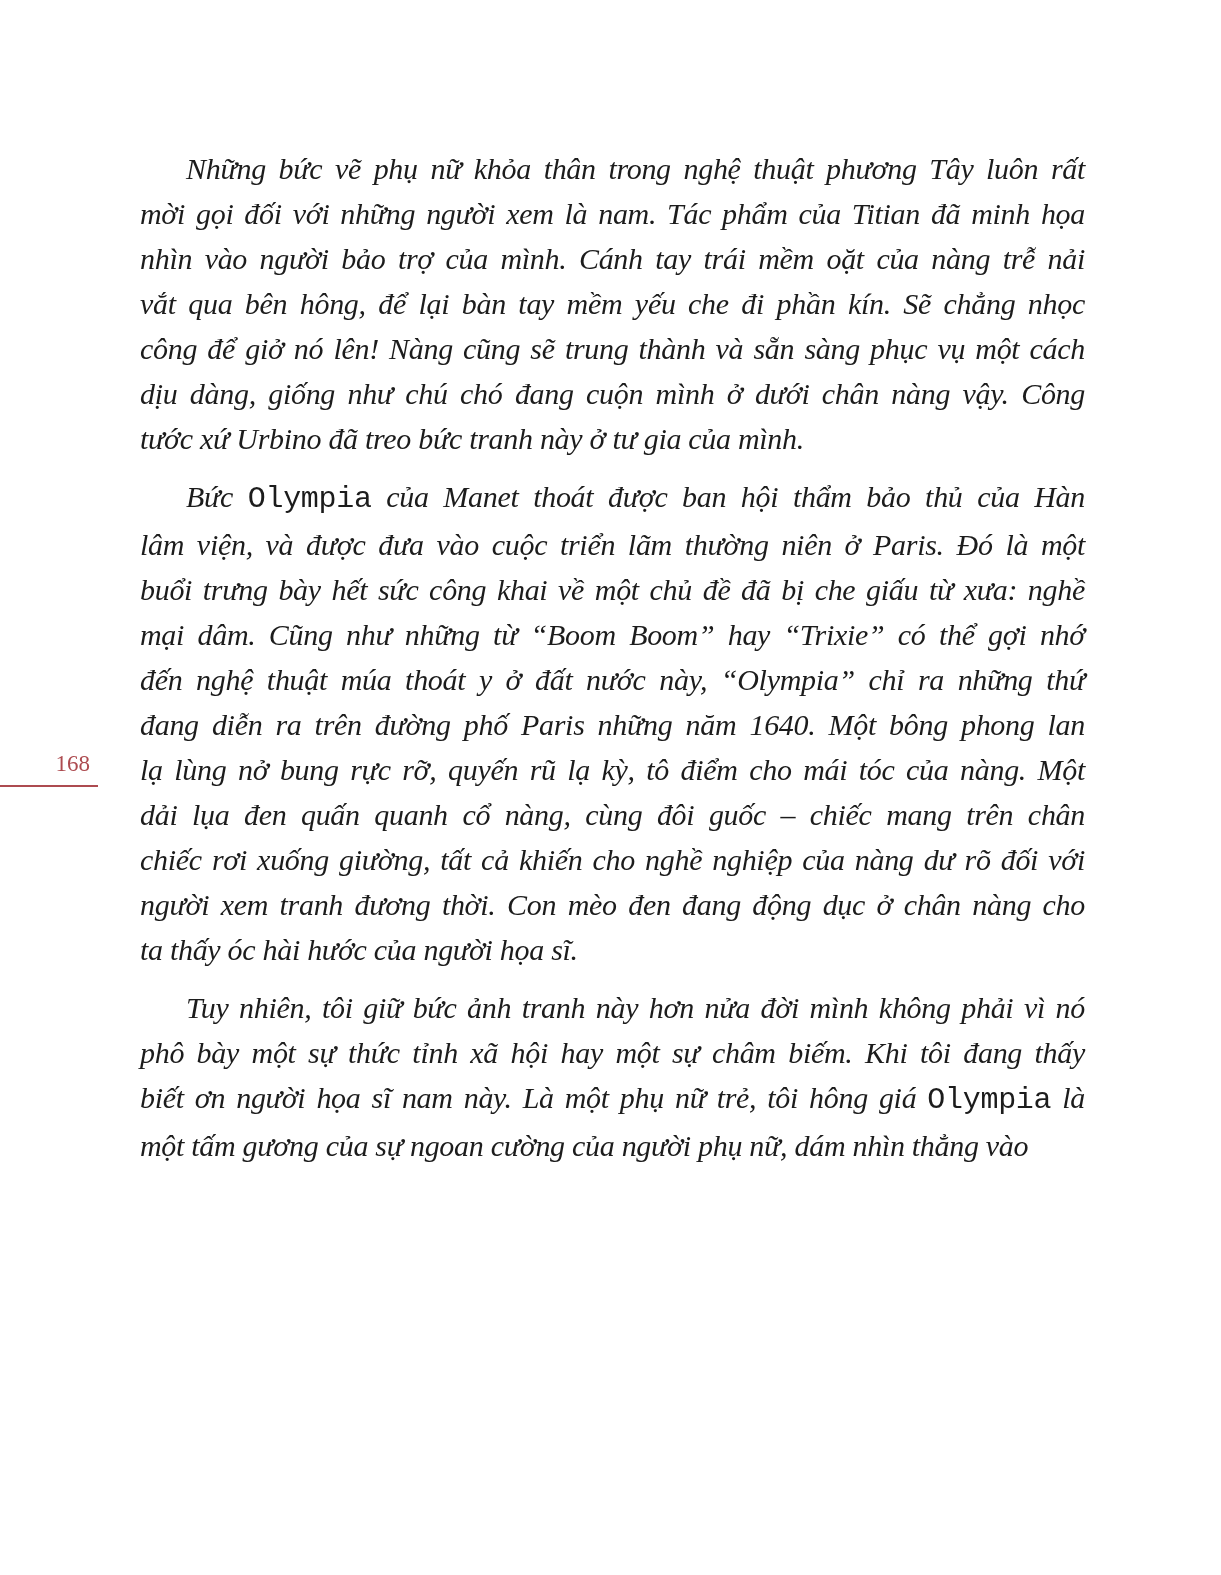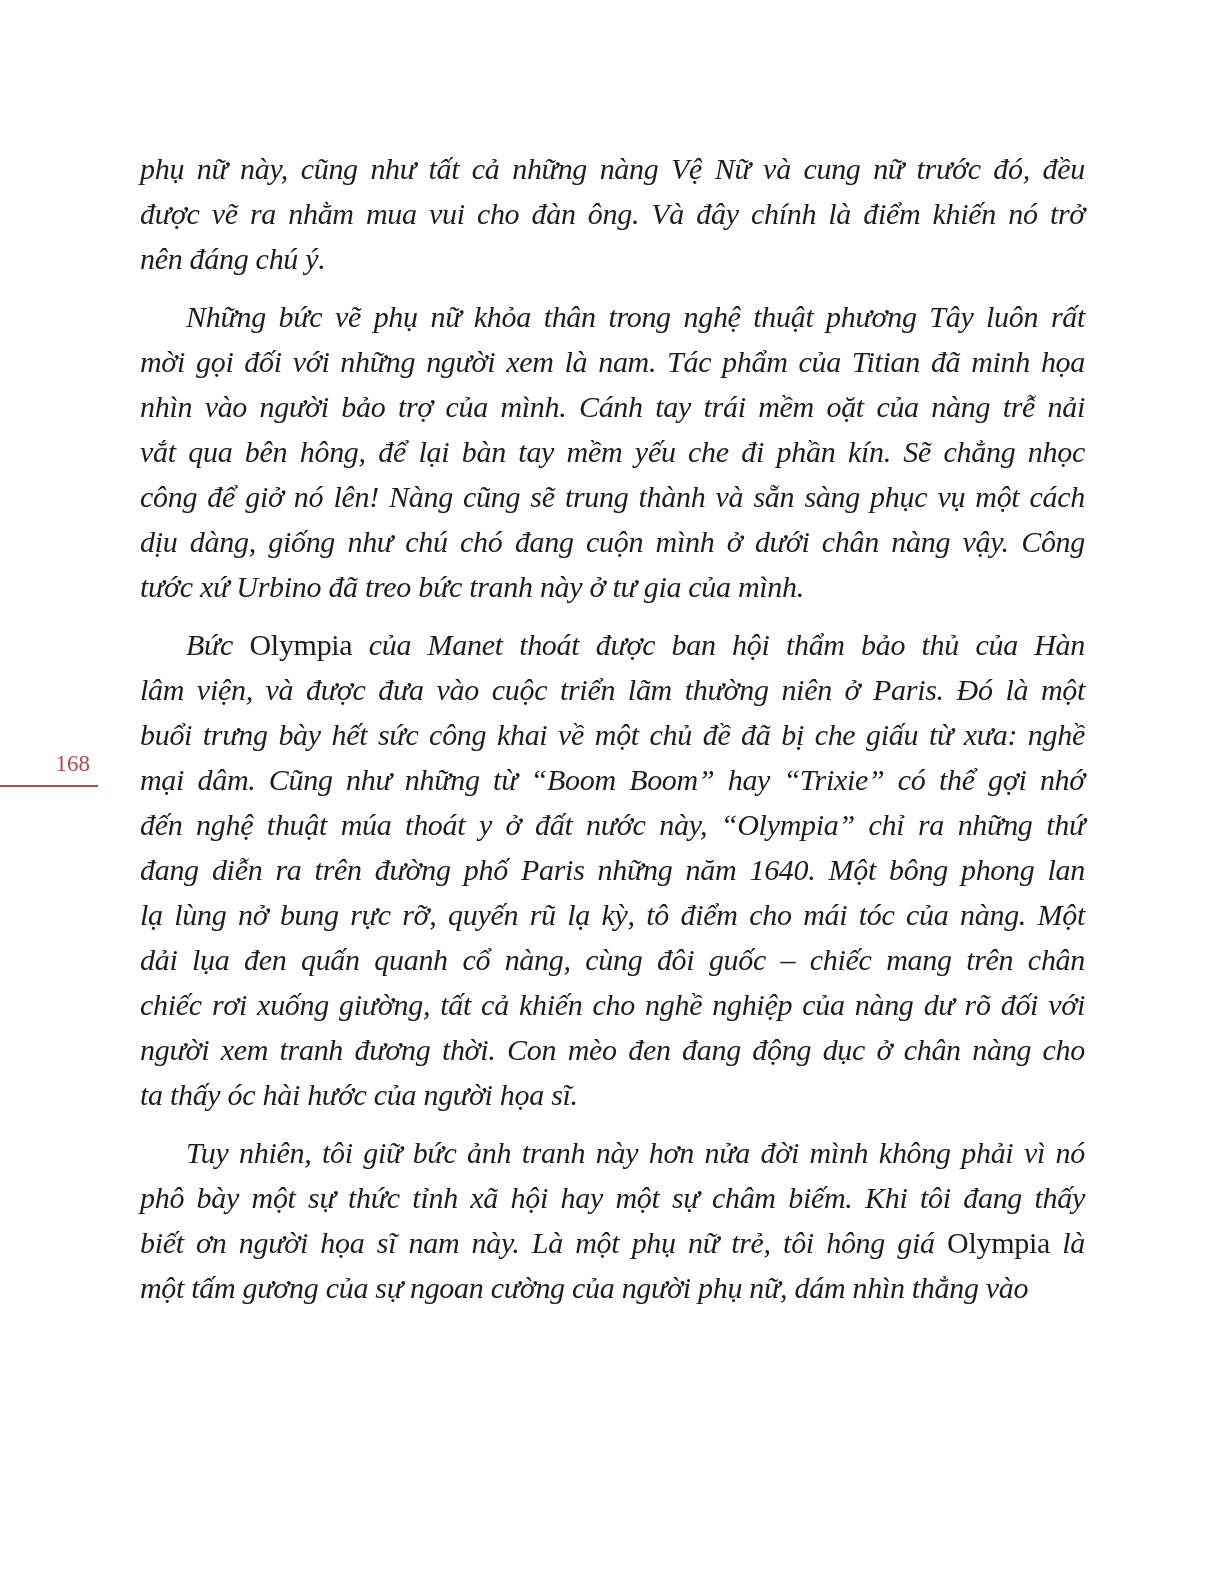--- a/index.html
+++ b/index.html
@@ -46,35 +46,31 @@
     text-align-last: justify;
   }
   .para .line:last-child {
     text-align-last: left;
   }
   .line.indent {
     text-indent: 46px;
   }
   .roman {
     font-style: normal;
+    font-family: Liberation Mono, monospace;
   }
 </style>
 </head>
 <body>
 
 <div class="folio">
   <span>168</span>
 </div>
 
 <div class="text-block">
-    <div class="para">
-      <div class="line"><span>phụ nữ này, cũng như tất cả những nàng Vệ Nữ và cung nữ trước đó, đều</span></div>
-      <div class="line"><span>được vẽ ra nhằm mua vui cho đàn ông. Và đây chính là điểm khiến nó trở</span></div>
-      <div class="line"><span>nên đáng chú ý.</span></div>
-    </div>
     <div class="para">
       <div class="line indent"><span>Những bức vẽ phụ nữ khỏa thân trong nghệ thuật phương Tây luôn rất</span></div>
       <div class="line"><span>mời gọi đối với những người xem là nam. Tác phẩm của Titian đã minh họa</span></div>
       <div class="line"><span>nhìn vào người bảo trợ của mình. Cánh tay trái mềm oặt của nàng trễ nải</span></div>
       <div class="line"><span>vắt qua bên hông, để lại bàn tay mềm yếu che đi phần kín. Sẽ chẳng nhọc</span></div>
       <div class="line"><span>công để giở nó lên! Nàng cũng sẽ trung thành và sẵn sàng phục vụ một cách</span></div>
       <div class="line"><span>dịu dàng, giống như chú chó đang cuộn mình ở dưới chân nàng vậy. Công</span></div>
       <div class="line"><span>tước xứ Urbino đã treo bức tranh này ở tư gia của mình.</span></div>
     </div>
     <div class="para">

